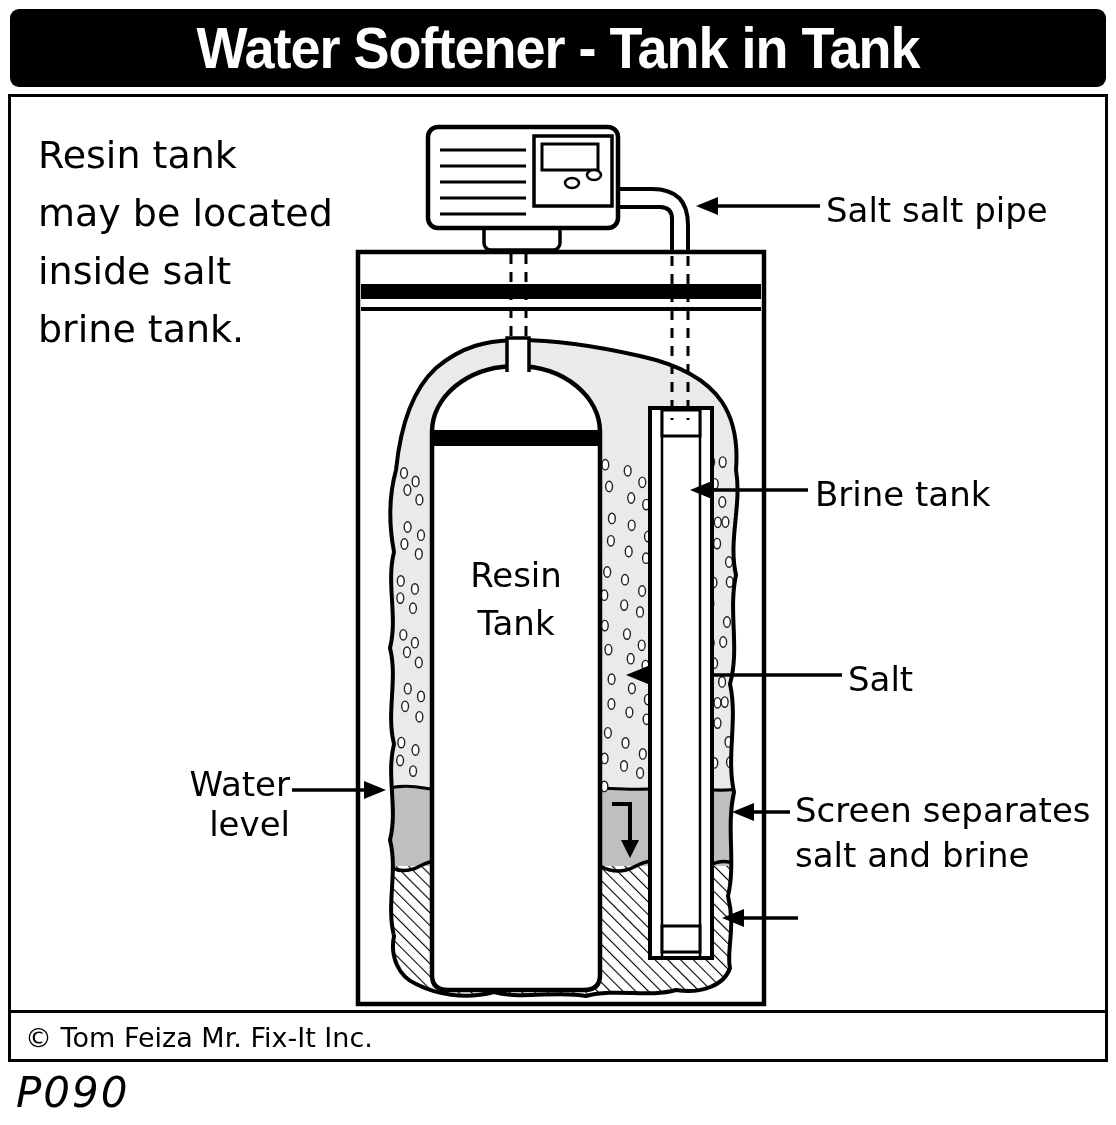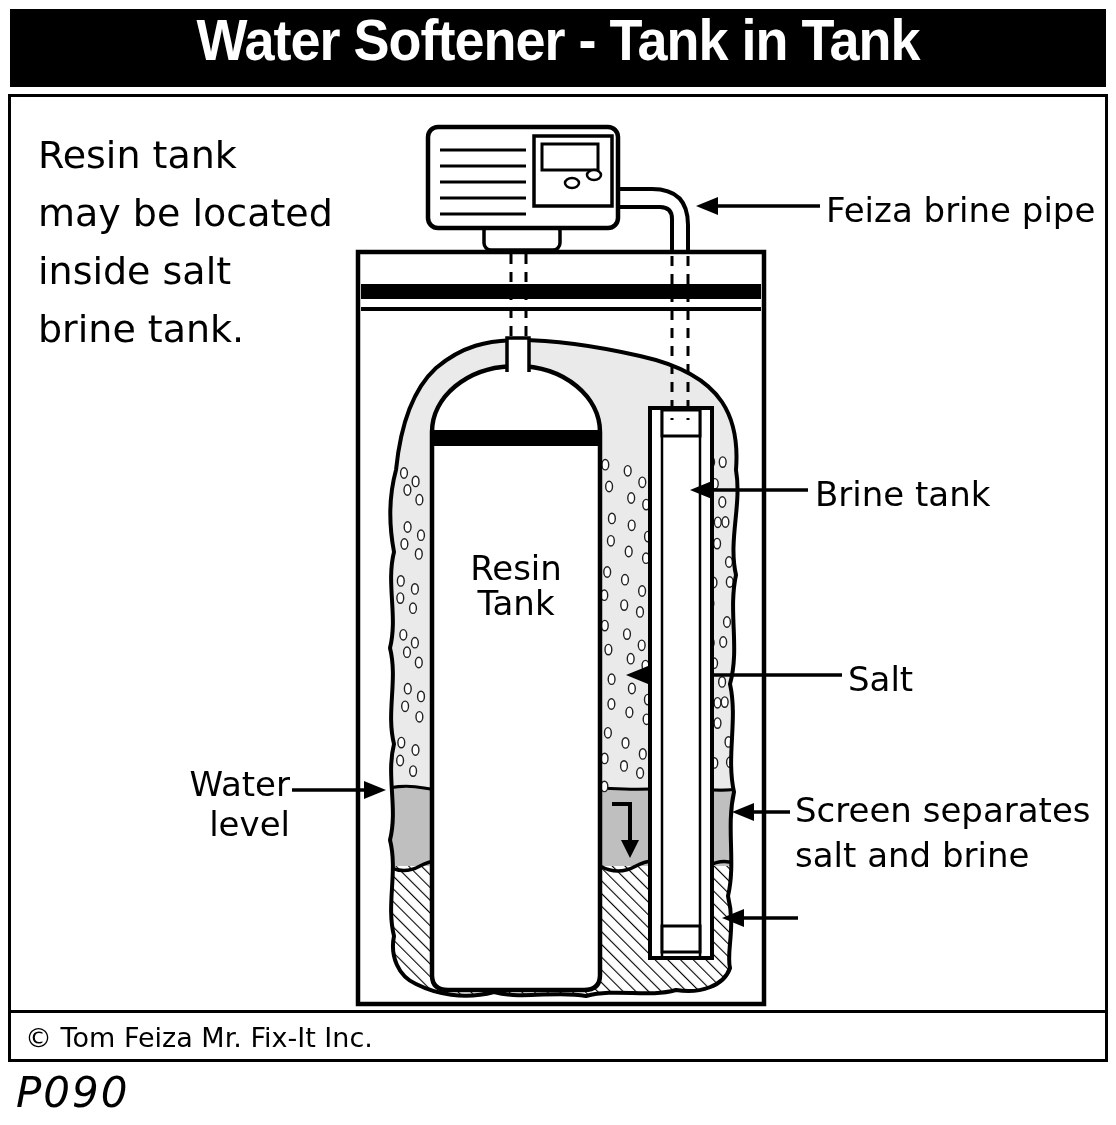--- a/index.html
+++ b/index.html
@@ -1,26 +1,26 @@
 <!DOCTYPE html>
 <html><head>
 <meta charset="utf-8">
 <style>
   html,body{margin:0;padding:0;background:#fff;}
   .canvas{position:relative;width:1116px;height:1125px;background:#fff;overflow:hidden;
           font-family:"DejaVu Sans",sans-serif;color:#000;}
   .title-bar{position:absolute;left:10px;top:9px;width:1096px;height:78px;background:#000;
-             display:flex;justify-content:center;z-index:3;}
+             display:flex;align-items:center;justify-content:center;z-index:3;border-radius:9px;}
   .title-bar span{color:#fff;font-family:"Liberation Sans",sans-serif;font-weight:700;
                   font-size:54px;letter-spacing:-1px;transform:scale(1,1.05);}
   .frame{position:absolute;left:8px;top:94px;width:1094px;height:962px;border:3px solid #000;z-index:0;}
   .overlay{position:absolute;left:0;top:0;width:1116px;height:1125px;z-index:1;}
   .lbl{position:absolute;z-index:2;font-size:34px;line-height:44px;white-space:pre-line;color:#000;}
   .note{position:absolute;left:38px;top:126px;z-index:2;font-size:38px;line-height:58px;white-space:pre-line;}
-  .resin-lbl{left:436px;top:551px;width:160px;text-align:center;line-height:35px;}
+  .resin-lbl{left:436px;top:551px;width:160px;text-align:center;line-height:48px;}
   .water-lbl{left:168px;top:764px;width:122px;text-align:right;line-height:40px;}
   .screen-lbl{left:795px;top:788px;line-height:45px;}
   .divider{position:absolute;left:11px;top:1010px;width:1094px;height:3px;background:#000;z-index:2;}
   .copyright{position:absolute;left:25px;top:1022px;z-index:2;font-size:27px;}
   .code{position:absolute;left:16px;top:1068px;z-index:2;font-size:42px;font-style:italic;letter-spacing:2px;}
 </style>
 </head>
 <body>
 
 <div class="canvas">
@@ -238,21 +238,21 @@
         <line x1="736" y1="918" x2="798" y2="918" stroke="#000" stroke-width="3.5"></line>
         <polygon points="722,918 744,909 744,927" fill="#000"></polygon>
       </g>
     </g>
   </svg>
 
   <div class="note">Resin tank
 may be located
 inside salt
 brine tank.</div>
-  <div class="lbl" style="left:826px;top:188px;">Feiza brine pipe</div>
+  <div class="lbl" style="left:826px;top:188px;">Salt salt pipe</div>
   <div class="lbl" style="left:815px;top:472px;">Brine tank</div>
   <div class="lbl" style="left:848px;top:657px;">Salt</div>
   <div class="lbl water-lbl">Water
 level</div>
   <div class="lbl screen-lbl">Screen separates
 salt and brine</div>
   <div class="lbl resin-lbl">Resin
 Tank</div>
 
   <div class="divider"></div>

